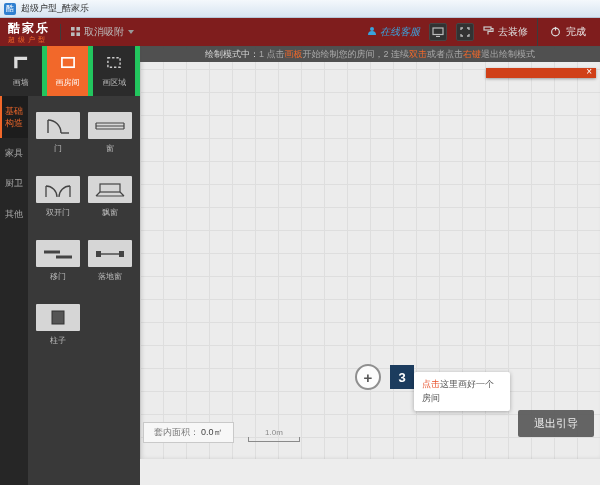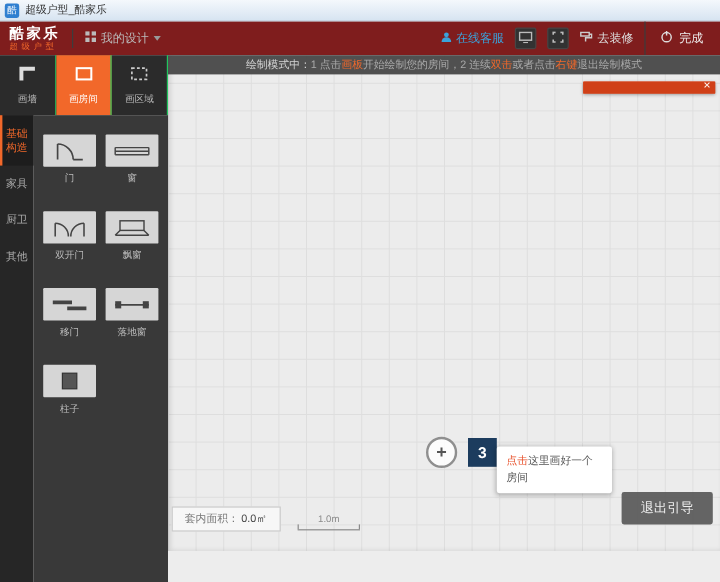--- a/index.html
+++ b/index.html
@@ -19,32 +19,32 @@
   .header { position:absolute; left:0; top:18px; width:600px; height:28px; background:#7f1d1d;
     display:flex; align-items:center; }
   .brand { margin-left:8px; line-height:1; }
   .brand-main { font-size:12px; font-weight:bold; color:#fff; letter-spacing:2px; }
   .brand-sub { font-size:7px; color:#f2682a; letter-spacing:3px; margin-top:2px; }
   .hdivider { width:1px; height:16px; background:#3c3c3c; margin:0 10px; }
   .my-design { display:flex; align-items:center; gap:4px; color:#bbb; font-size:10px; cursor:pointer; }
   .caret { width:0; height:0; border-left:3px solid transparent; border-right:3px solid transparent;
     border-top:4px solid #999; }
   .header-right { margin-left:auto; display:flex; align-items:center; gap:9px; padding-right:6px; height:100%; }
-  .service { display:flex; gap:3px; align-items:center; color:#3aa3dc; font-size:10px; cursor:pointer; }
+  .service { display:flex; gap:3px; align-items:center; color:#3aa3dc; font-size:10px; cursor:pointer;font-style:italic; }
   .sq-btn { width:18px; height:18px; background:#323232; border:1px solid #454545; border-radius:2px;
     display:flex; align-items:center; justify-content:center; cursor:pointer; }
   .decorate { display:flex; gap:4px; align-items:center; color:#ddd; font-size:10px; cursor:pointer; }
   .finish { display:flex; gap:5px; align-items:center; color:#eee; font-size:10px;
     border-left:1px solid #3c3c3c; padding:0 8px 0 12px; height:100%; cursor:pointer; }
 
   
   .left-tools { position:absolute; left:0; top:46px; width:140px; height:50px; background:#2b2b2b;
     display:flex; }
   .tool { flex:1 1 0; display:flex; flex-direction:column; align-items:center; justify-content:center;
-    gap:3px; cursor:pointer; border-right:1px solid #22c55e; }
+    gap:3px; cursor:pointer; border-right:5px solid #22c55e; }
   .tool .tlabel { font-size:8px; color:#bbb; }
   .tool.active { background:#f2682a; }
   .tool.active .tlabel { color:#fff; }
 
   
   .cat-strip { position:absolute; left:0; top:96px; width:28px; height:389px; background:#262626; }
   .cat { padding:9px 4px; font-size:9px; color:#aaa; text-align:center; line-height:1.35; cursor:pointer;
     word-break:break-all; }
   .cat.active { color:#f2682a; background:#1d1d1d; border-left:2px solid #f2682a; padding-left:2px; }
 
@@ -121,21 +121,21 @@
     <div class="hdivider"></div>
     <div class="my-design">
       <span>
         <svg width="9" height="9" viewBox="0 0 10 10">
             <rect x="0" y="0" width="4" height="4" fill="#bbb"></rect>
             <rect x="6" y="0" width="4" height="4" fill="#bbb"></rect>
             <rect x="0" y="6" width="4" height="4" fill="#bbb"></rect>
             <rect x="6" y="6" width="4" height="4" fill="#bbb"></rect>
           </svg>
       </span>
-      <span>我的设计</span>
+      <span>取消吸附</span>
       <span class="caret"></span>
     </div>
     <div class="header-right">
       <div class="service">
         <span>
           <svg width="10" height="10" viewBox="0 0 10 10">
               <circle cx="5" cy="3" r="2" fill="#3aa3dc"></circle>
               <path d="M1 9 a4 4 0 0 1 8 0 Z" fill="#3aa3dc"></path>
             </svg>
         </span>

